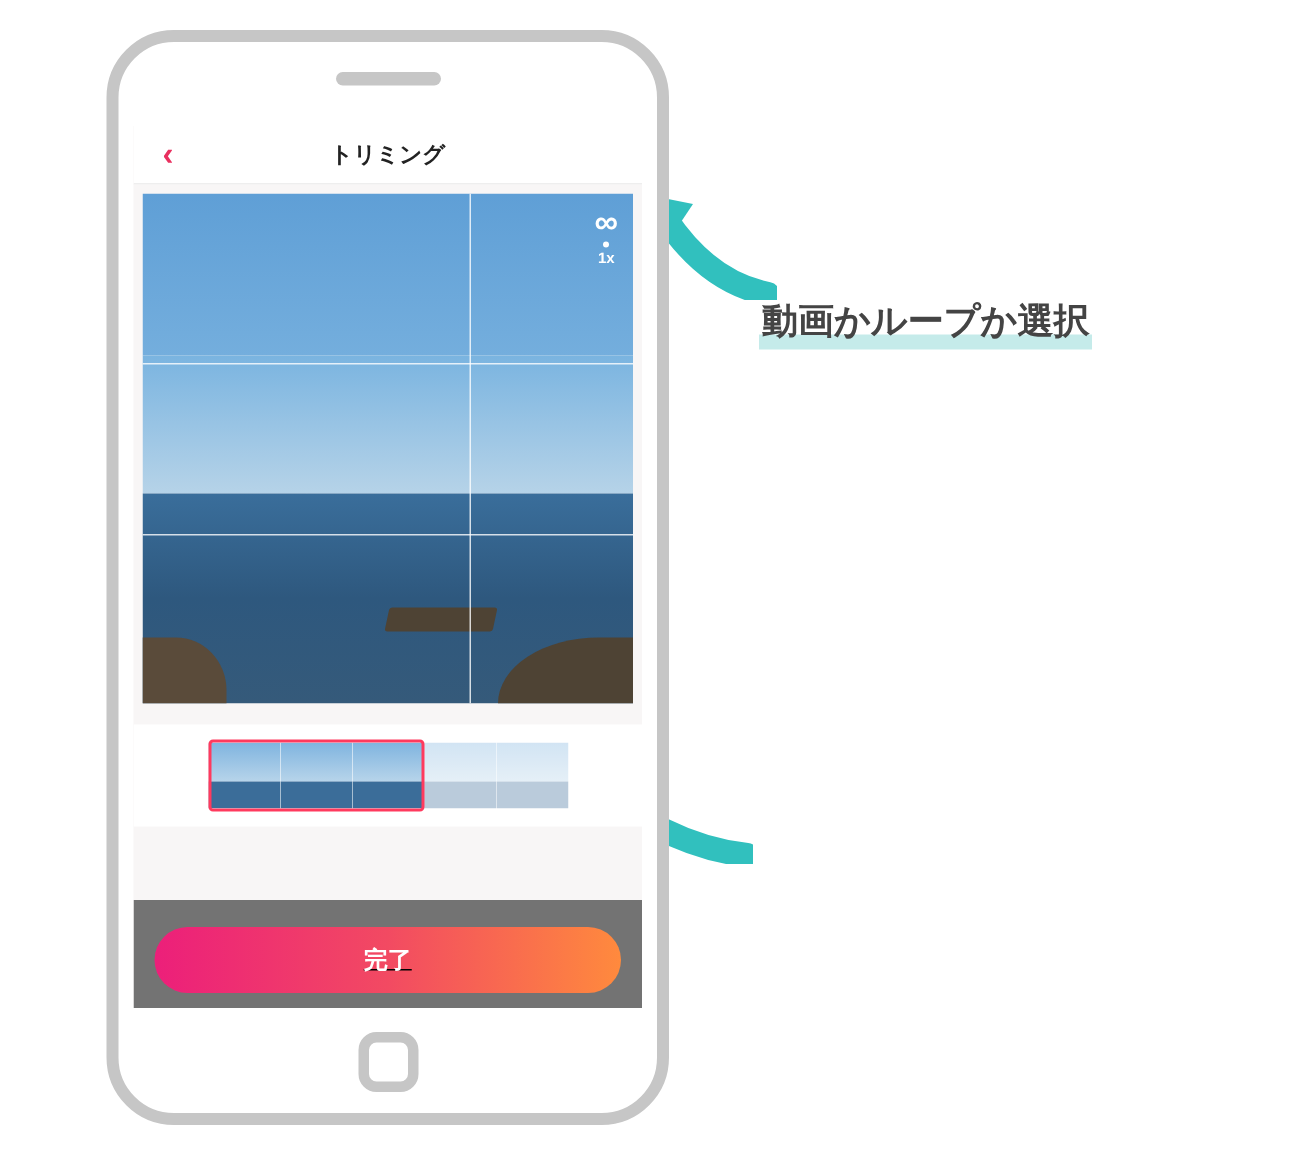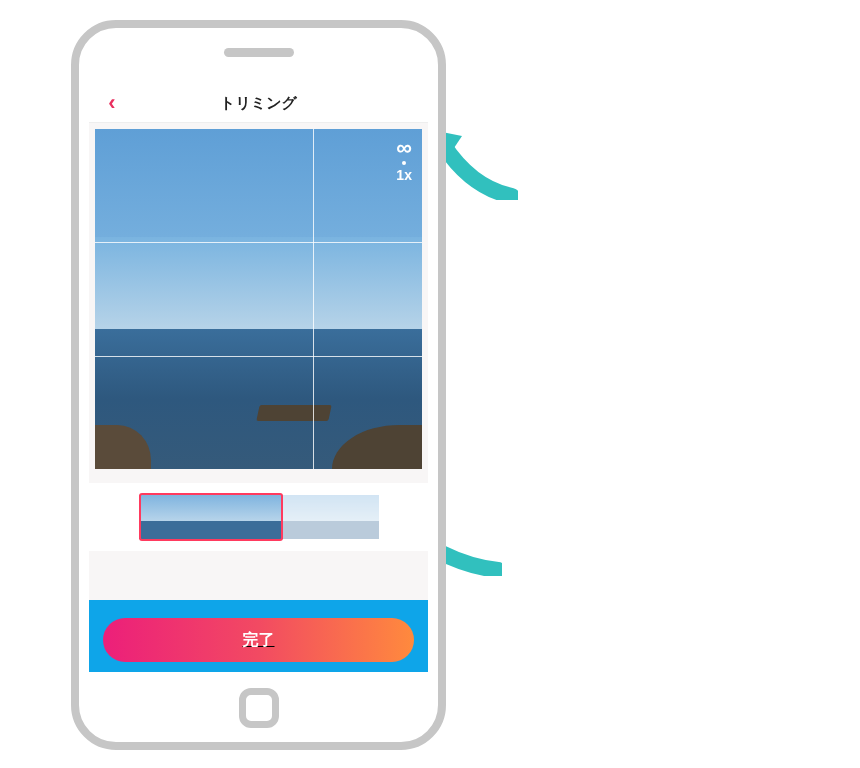--- a/index.html
+++ b/index.html
@@ -65,38 +65,38 @@
   .grid-h1{position:absolute;left:0;right:0;top:33.33%;height:1px;background:rgba(255,255,255,.8);}
   .grid-h2{position:absolute;left:0;right:0;top:66.66%;height:1px;background:rgba(255,255,255,.8);}
 
   
   .mode-col{
     position:absolute;top:8px;right:10px;display:flex;flex-direction:column;
     align-items:center;color:#fff;gap:2px;
   }
   .loop-icon{font-size:22px;font-weight:700;line-height:1;}
   .dot{width:4px;height:4px;border-radius:50%;background:#fff;}
-  .speed{font-size:14px;font-weight:700;text-align:right;}
+  .speed{font-size:10px;font-weight:700;text-align:right;}
 
   
   .timeline-wrap{margin-top:8px;background:#fff;padding:12px 0;
     display:flex;justify-content:center;position:relative;}
   .timeline{position:relative;height:44px;width:240px;}
   .tl-strip{position:absolute;top:0;bottom:0;left:0;right:0;display:flex;}
   .tl-frame{flex:1;position:relative;overflow:hidden;}
   .tl-sky{position:absolute;left:0;right:0;top:0;height:60%;
     background:linear-gradient(#7fb4df,#b7d4ea);}
   .tl-sea{position:absolute;left:0;right:0;bottom:0;height:40%;
     background:#3b6d99;}
   .tl-dim{opacity:0.35;}
   .tl-sel{position:absolute;top:-2px;bottom:-2px;left:0;width:60%;
     border:2px solid #ff3a5e;border-radius:3px;box-sizing:border-box;}
 
   
-  .done-wrap{margin-top:auto;padding:18px 14px 10px;background:#0ea5e9;text-decoration:underline;}
+  .done-wrap{margin-top:auto;padding:18px 14px 10px;background:#737373;text-decoration:underline;}
   .done{
     height:44px;border-radius:22px;
     background:linear-gradient(90deg,#ec1f7a 0%,#f24a62 50%,#ff8a3d 100%);
     color:#fff;font-size:16px;font-weight:700;
     display:flex;align-items:center;justify-content:center;
   }
 
   
   .annot{
     position:absolute;font-size:24px;font-weight:800;color:#444;
@@ -112,20 +112,21 @@
   .arrow{position:absolute;}
   .arrow svg{display:block;}
   .arrow1{left:432px;top:130px;}
   .arrow2{left:372px;top:496px;}
 </style>
 </head>
 <body>
 
 <div class="canvas">
 
+  <div class="annot annot1">動画かループか選択</div>
 
   <div class="arrow arrow1">
     <svg width="86" height="70" viewBox="0 0 86 70">
       <path d="M80 66 Q40 58 12 16" stroke="#31c0be" stroke-width="16" fill="none" stroke-linecap="round"></path>
       <path d="M0 0 L30 6 L14 30 Z" fill="#31c0be"></path>
     </svg>
   </div>
   <div class="arrow arrow2">
     <svg width="130" height="80" viewBox="0 0 130 80">
       <path d="M126 74 Q70 68 16 20" stroke="#31c0be" stroke-width="16" fill="none" stroke-linecap="round"></path>

